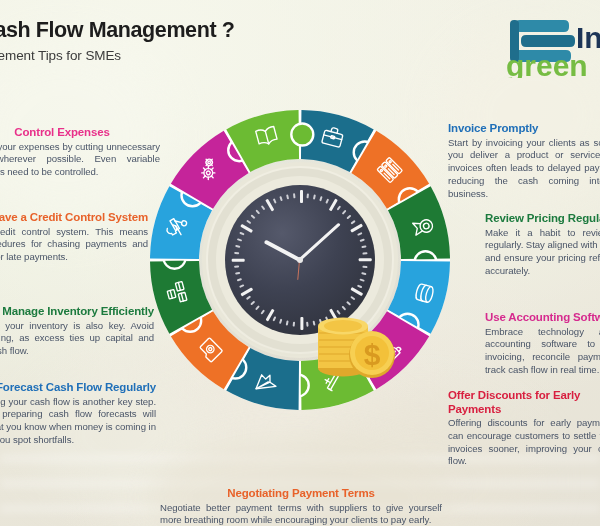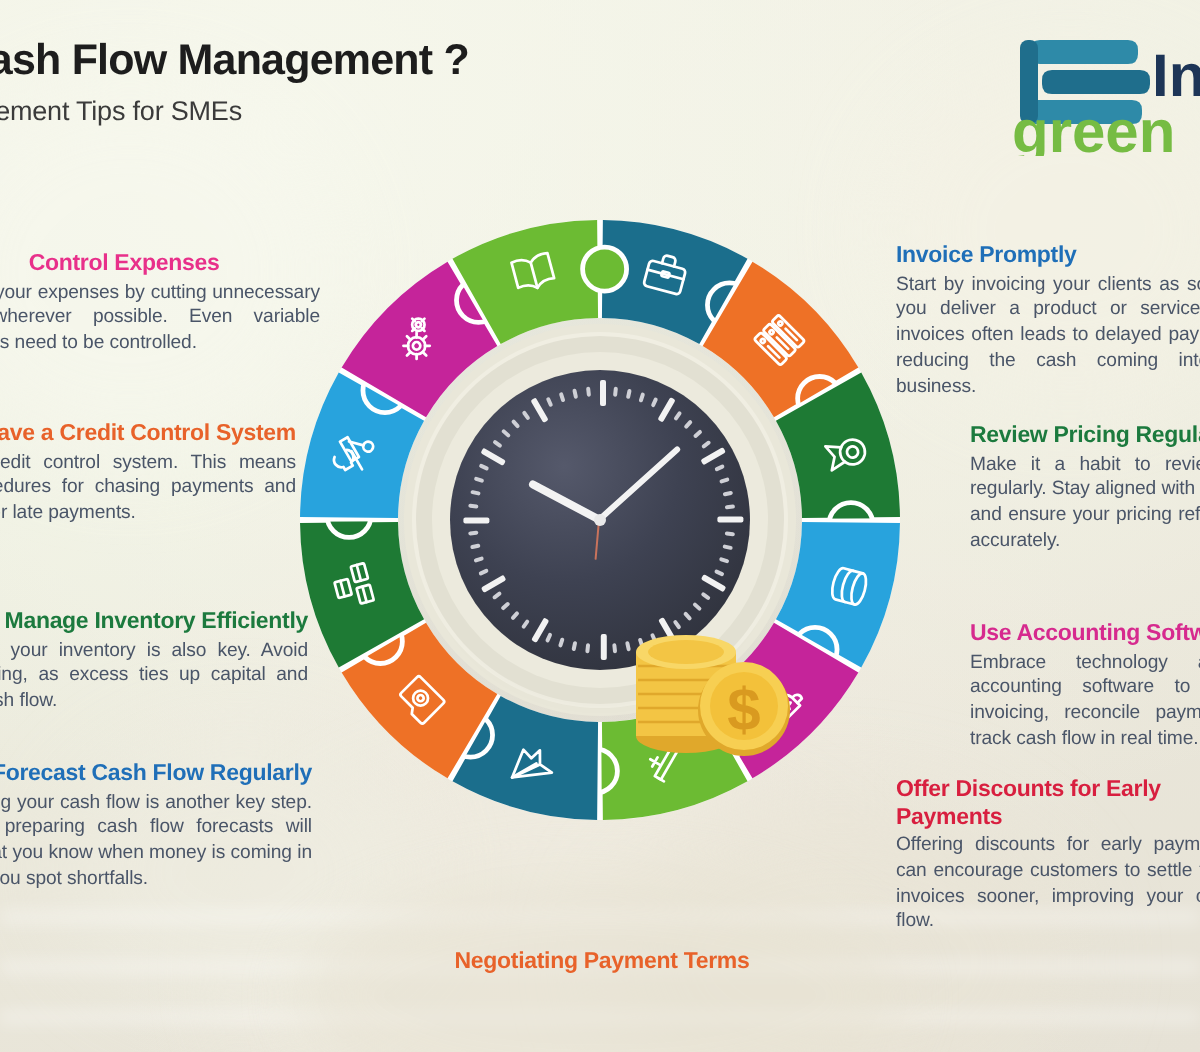--- a/index.html
+++ b/index.html
@@ -390,17 +390,18 @@
   <div class="blk R r" style="left:485px;top:311px;width:160px;">
     <h3 class="c-magent">Use Accounting Software</h3>
     <p>Embrace technology and use accounting software to automate invoicing, reconcile payments, and track cash flow in real time.</p>
   </div>
 
   <div class="blk R r" style="left:448px;top:389px;width:170px;">
     <h3 class="c-red">Offer Discounts for Early Payments</h3>
     <p>Offering discounts for early payments can encourage customers to settle their invoices sooner, improving your cash flow.</p>
   </div>
 
-  <div class="blk" style="left:160px;top:475px;width:282px;">
+  <div class="blk" style="left:160px;top:487px;width:282px;">
     <h3 class="c-orange" style="text-align:center;">Negotiating Payment Terms</h3>
+    <p>Negotiate better payment terms with suppliers to give yourself more breathing room while encouraging your clients to pay early.</p>
   </div>
 
 </div>
 
 </body></html>

